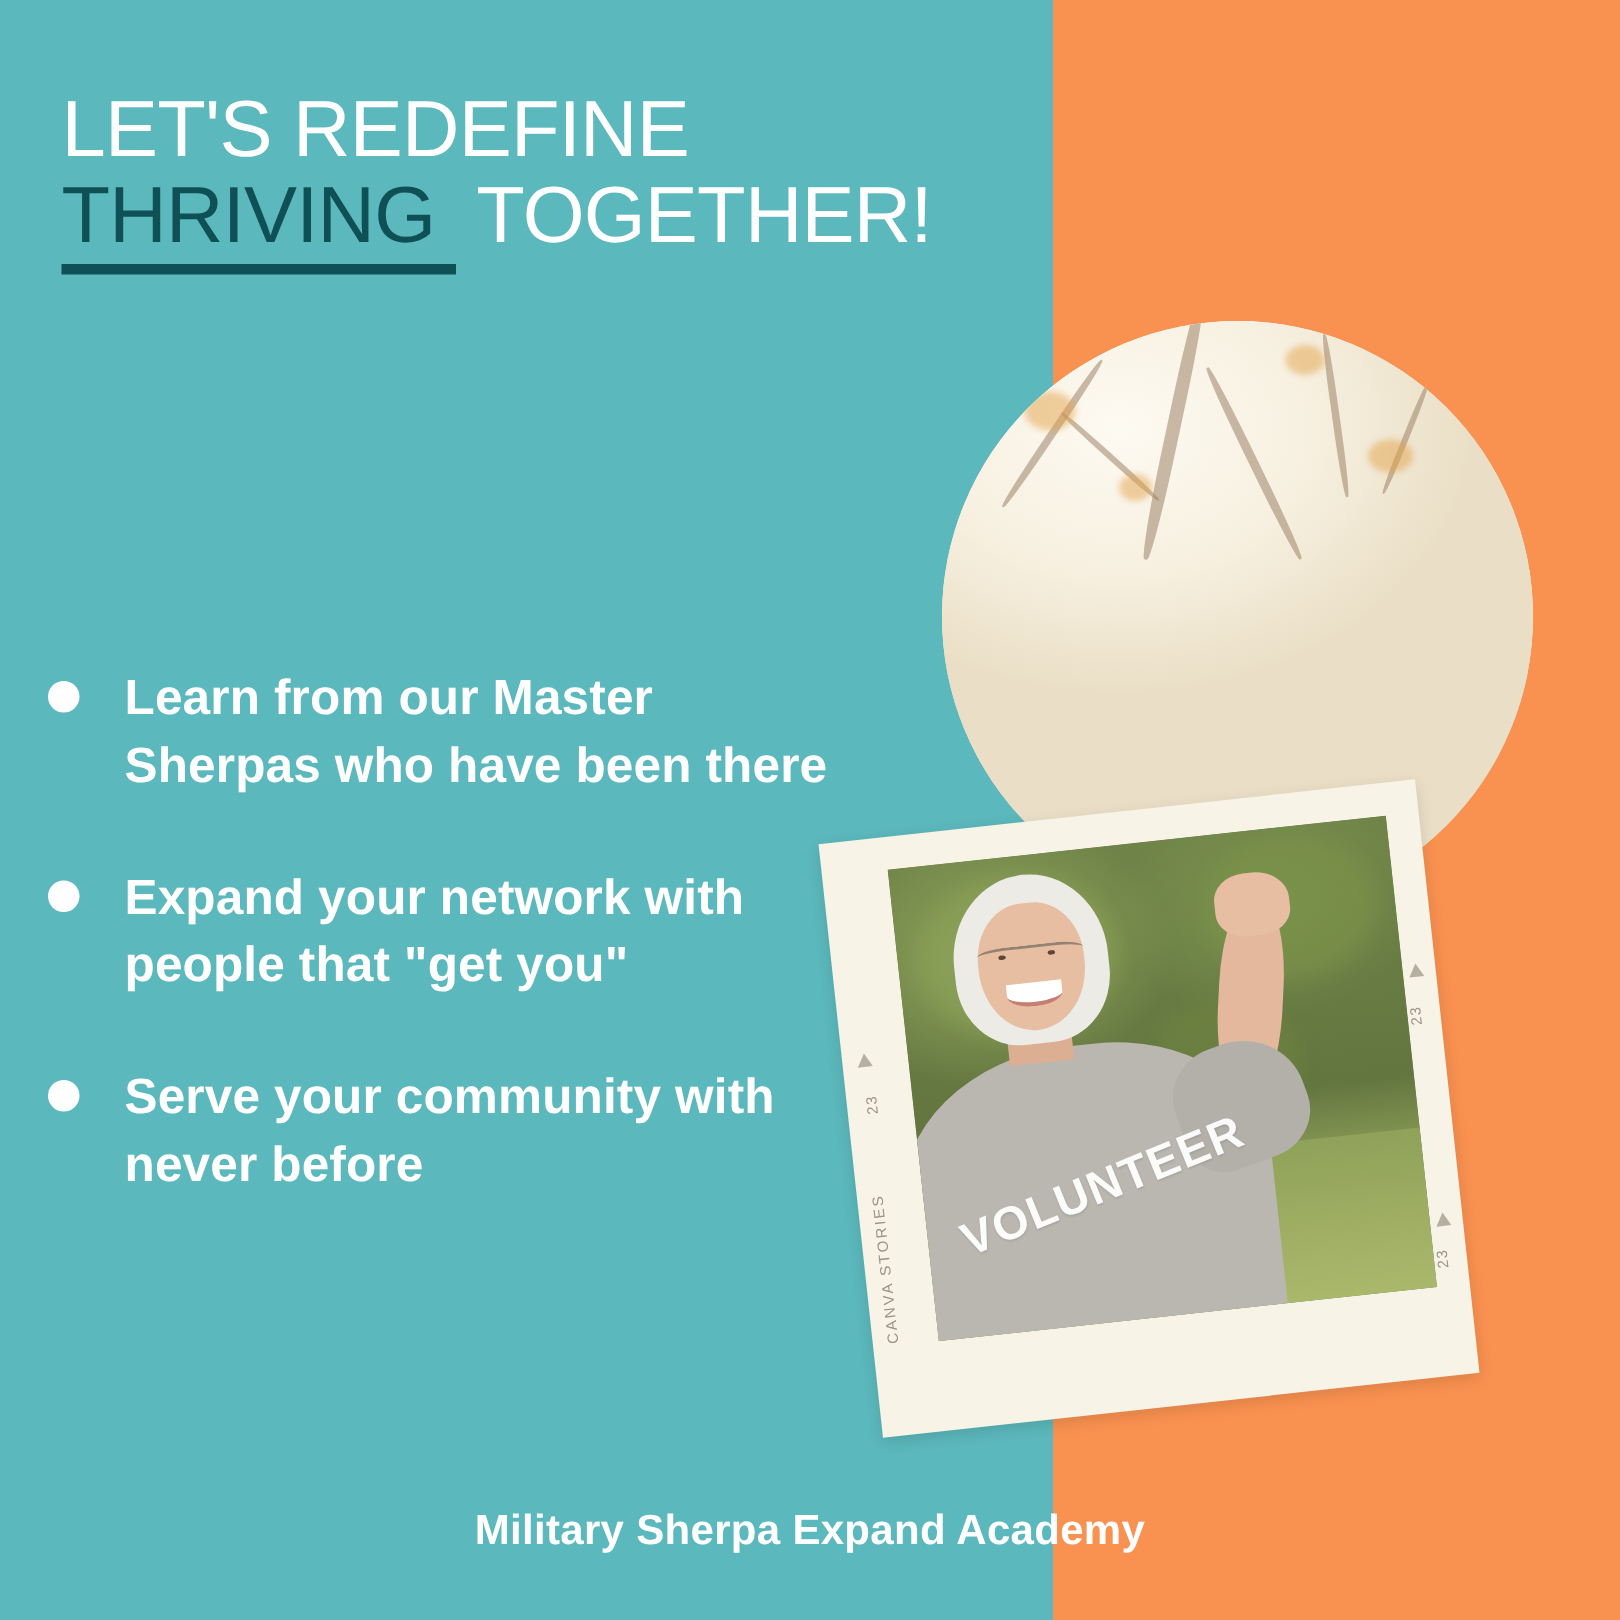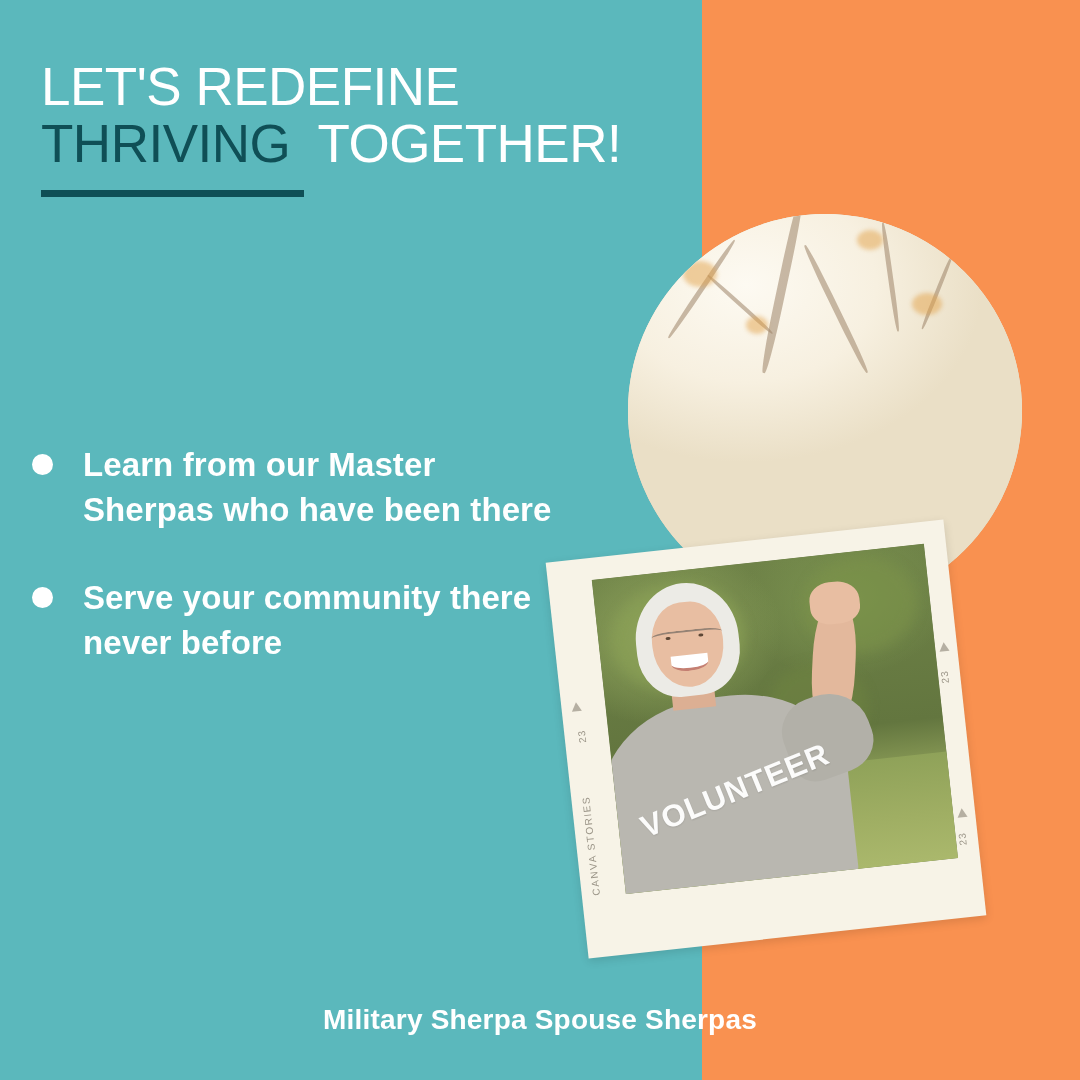--- a/index.html
+++ b/index.html
@@ -35,21 +35,21 @@
     letter-spacing:-0.5px;
     color:#FFFFFF;
     text-transform:uppercase;
     z-index:6;
     margin-left:16px;
   }
   .headline .hl-line { display:block; white-space:nowrap; }
   .thriving {
     color:#0F4F56;
     border-bottom:7px solid #0F4F56;
-    padding-bottom:17px;
+    padding-bottom:3px;
     padding-right:14px;
   }
 
   
   .community {
     position:absolute; left:82px; top:357px;
     font-size:29px;
     font-weight:800;
     letter-spacing:0.6px;
     color:#FFFFFF;
@@ -322,21 +322,25 @@
   </h1>
 
 
   <ul class="bullets">
     <li class="bullet-row">
       <span class="bullet-dot"></span>
       <span class="bullet-text">Learn from our Master Sherpas who have been there</span>
     </li>
     <li class="bullet-row">
       <span class="bullet-dot"></span>
-      <span class="bullet-text">Serve your community there never before</span>
+      <span class="bullet-text">Expand your network with people that "get you"</span>
+    </li>
+    <li class="bullet-row">
+      <span class="bullet-dot"></span>
+      <span class="bullet-text">Serve your community with never before</span>
     </li>
   </ul>
 
   <div class="circle-photo">
     <div class="cp-sky"></div>
     <div class="branch b1"></div>
     <div class="branch b2"></div>
     <div class="branch b3"></div>
     <div class="branch b4"></div>
     <div class="branch b5"></div>
@@ -417,15 +421,15 @@
 
     <div class="pl-canva">CANVA STORIES</div>
     <div class="pl-tri pt-left"></div>
     <div class="pl-mark pm-left">23</div>
     <div class="pl-tri pt-rt"></div>
     <div class="pl-mark pm-rt">23</div>
     <div class="pl-tri pt-rb"></div>
     <div class="pl-mark pm-rb">23</div>
   </div>
 
-  <div class="footer">Military Sherpa Spouse Sherpas</div>
+  <div class="footer">Military Sherpa Expand Academy</div>
 
 </div>
 
 </body></html>

